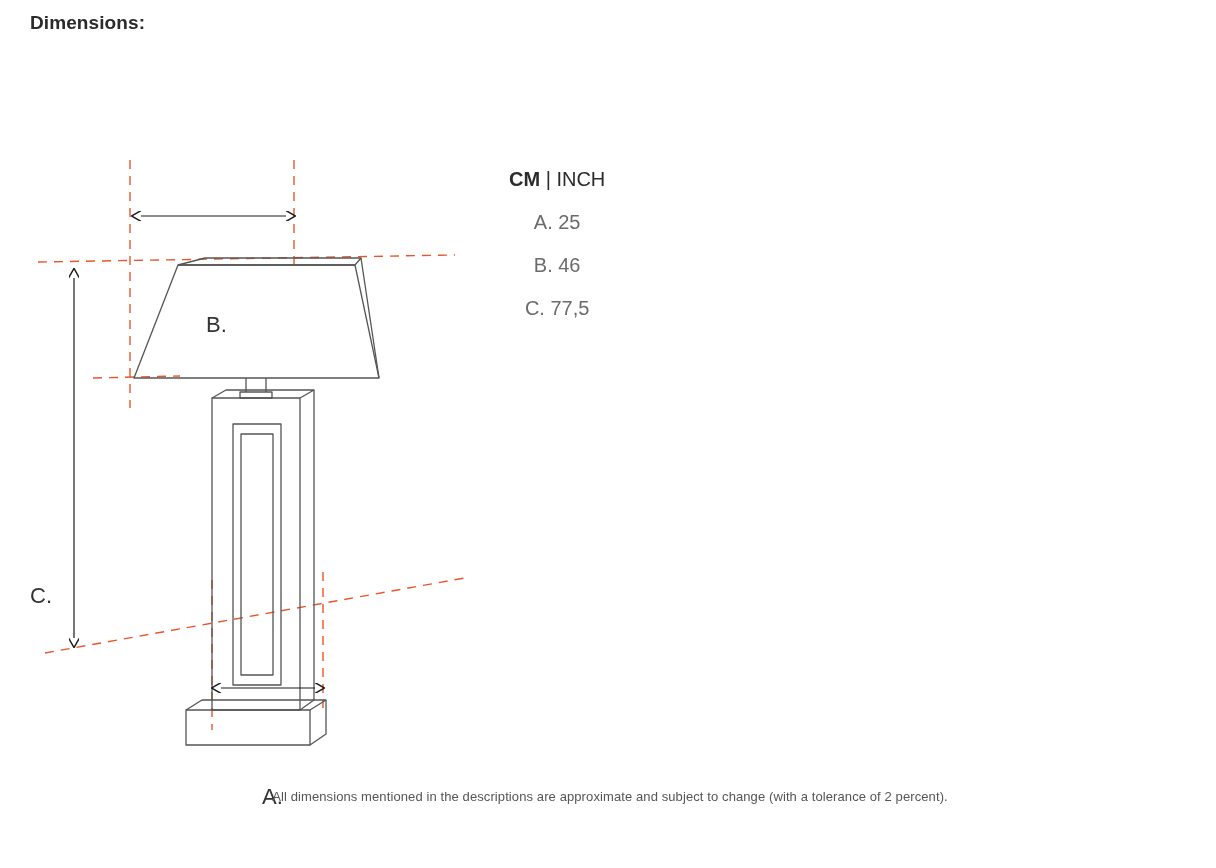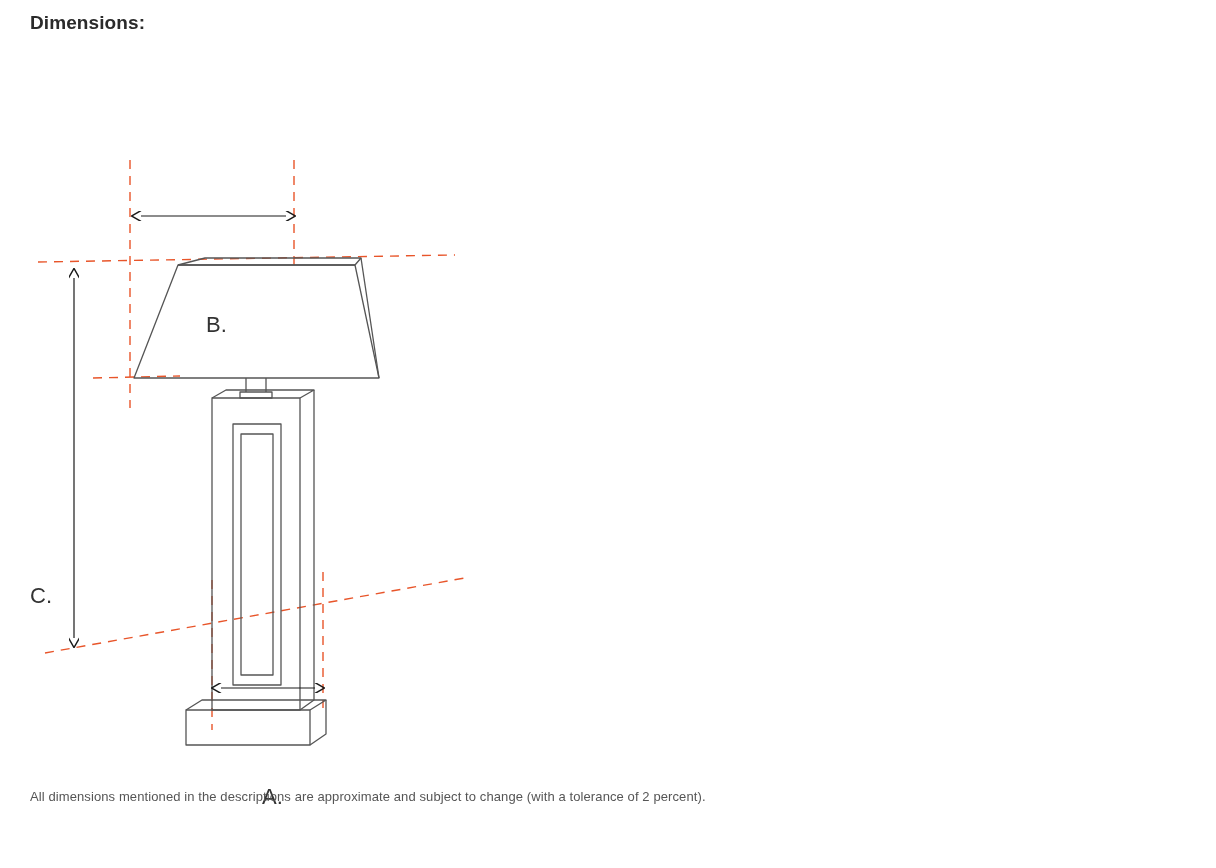--- a/index.html
+++ b/index.html
@@ -12,20 +12,21 @@
     height: 868px;
     font-family: "Liberation Sans", sans-serif;
     color: #4a4a4a;
     position: relative;
     overflow: hidden;
   }
   .page {
     position: relative;
     width: 1216px;
     height: 855px;
+    text-align: center;
   }
   .heading {
     position: absolute;
     left: 30px;
     top: 12px;
     font-size: 19px;
     font-weight: bold;
     color: #2b2b2b;
     letter-spacing: 0.1px;
   }
@@ -155,16 +156,24 @@
 
         <line x1="221" y1="548" x2="315" y2="548" marker-start="url(#arrL)" marker-end="url(#arrR)"></line>
       </g>
     </svg>
 
     <span class="lbl lbl-b">B.</span>
     <span class="lbl lbl-c">C.</span>
     <span class="lbl lbl-a">A.</span>
   </div>
 
+  <div class="legend">
+    <div class="legend-head">
+      <b>CM</b><span> | </span><span>INCH</span>
+    </div>
+    <div class="legend-row">A. 25</div>
+    <div class="legend-row">B. 46</div>
+    <div class="legend-row">C. 77,5</div>
+  </div>
 
   <div class="footnote">All dimensions mentioned in the descriptions are approximate and subject to change (with a tolerance of 2 percent).</div>
 
 </div>
 
 </body></html>

